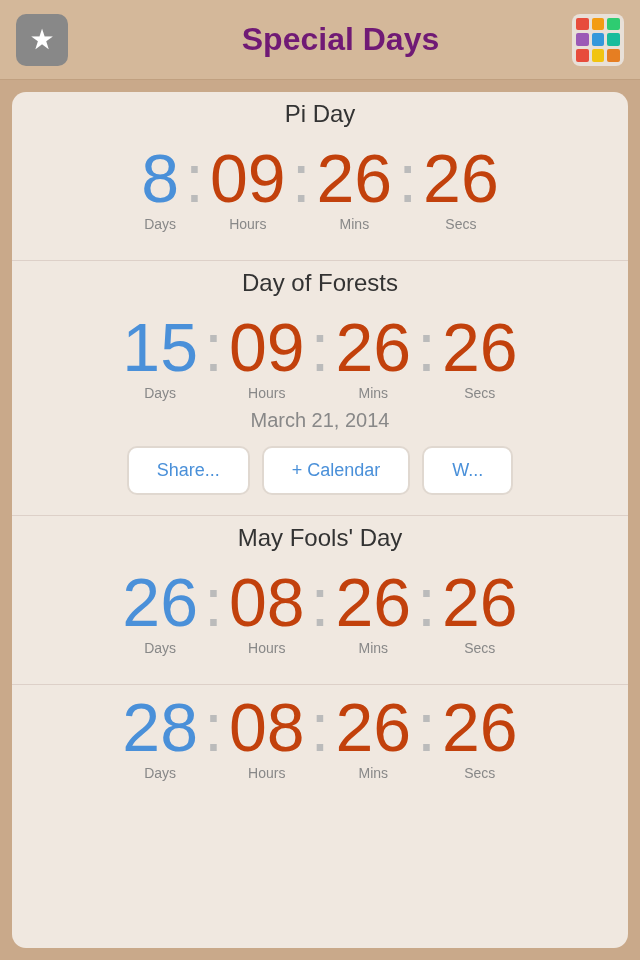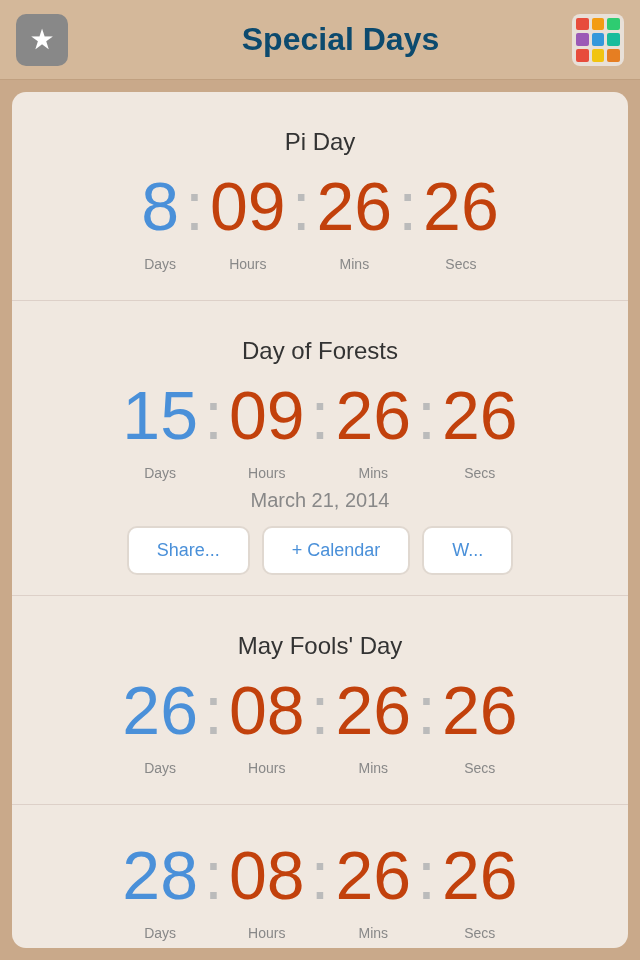--- a/index.html
+++ b/index.html
@@ -31,21 +31,21 @@
       display: flex;
       align-items: center;
       justify-content: center;
       color: white;
       font-size: 28px;
     }
 
     .header-title {
       font-size: 32px;
       font-weight: bold;
-      color: #0c4a6e;
+      color: #701a75;
       flex: 1;
       text-align: center;
       padding-left: 41px;
     }
 
     .header-grid {
       width: 52px;
       height: 52px;
       display: grid;
       grid-template-columns: repeat(3, 1fr);
@@ -64,21 +64,21 @@
     .content {
       background-color: #f0e8e0;
       margin: 12px;
       border-radius: 14px;
       overflow: hidden;
       height: calc(960px - 80px - 24px);
     }
 
     
     .countdown-card {
-      padding: 36px 20px 20px;
+      padding: 8px 20px 20px;
       border-bottom: 1px solid #ddd0c8;
     }
 
     .countdown-card:last-child {
       border-bottom: none;
     }
 
     .event-name {
       text-align: center;
       font-size: 24px;
@@ -112,21 +112,21 @@
       color: #4a90d9;
     }
 
     .timer-number.light {
       color: #c2410c;
     }
 
     .timer-label {
       font-size: 14px;
       color: #888;
-      margin-top: 16px;
+      margin-top: 4px;
       font-weight: 400;
     }
 
     .timer-colon {
       font-size: 68px;
       font-weight: 300;
       color: #bbb;
       line-height: 1;
       padding: 0 6px;
       align-self: flex-start;

